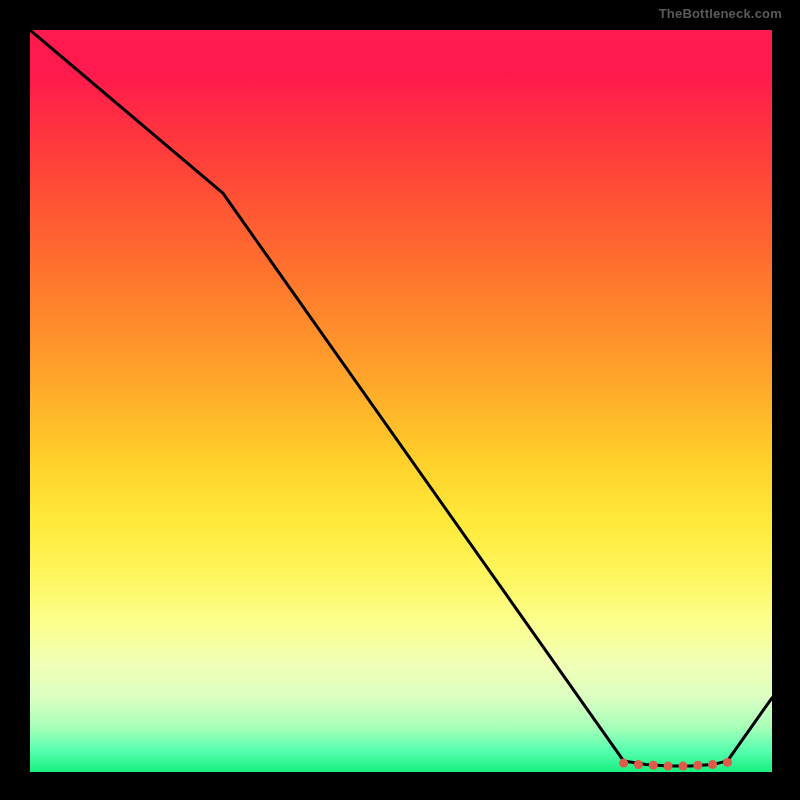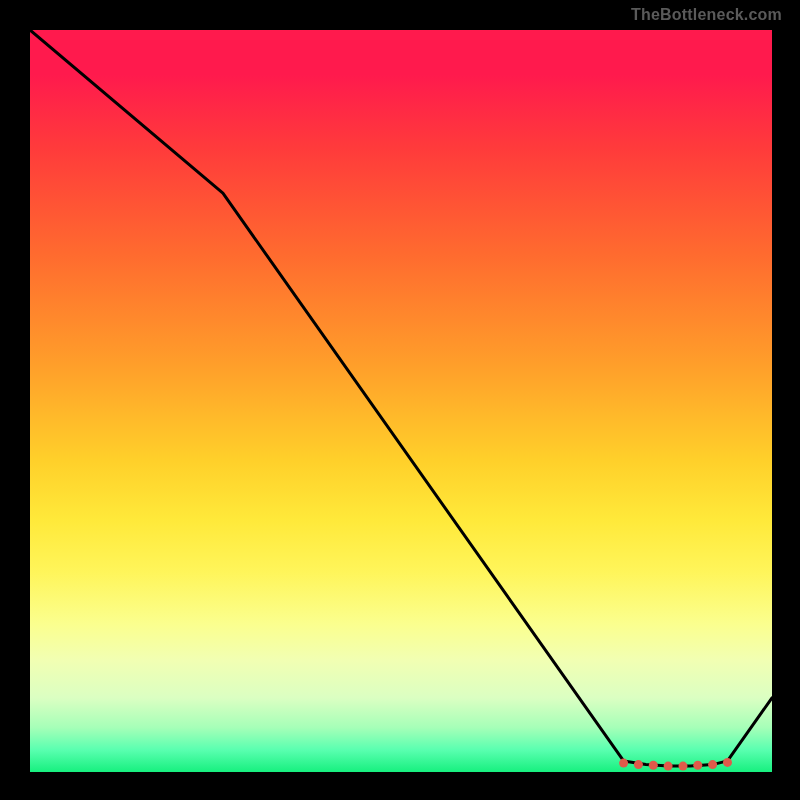--- a/index.html
+++ b/index.html
@@ -8,21 +8,21 @@
     position: relative;
     width: 800px;
     height: 800px;
     background: #000;
   }
   .watermark {
     position: absolute;
     top: 6px;
     right: 18px;
     font-family: Arial, Helvetica, sans-serif;
-    font-size: 16px;
+    font-size: 13px;
     font-weight: 600;
     color: #5a5a5a;
     letter-spacing: 0.2px;
     margin-left: 18px;
   }
   .plot {
     position: absolute;
     left: 30px;
     top: 30px;
     width: 742px;

